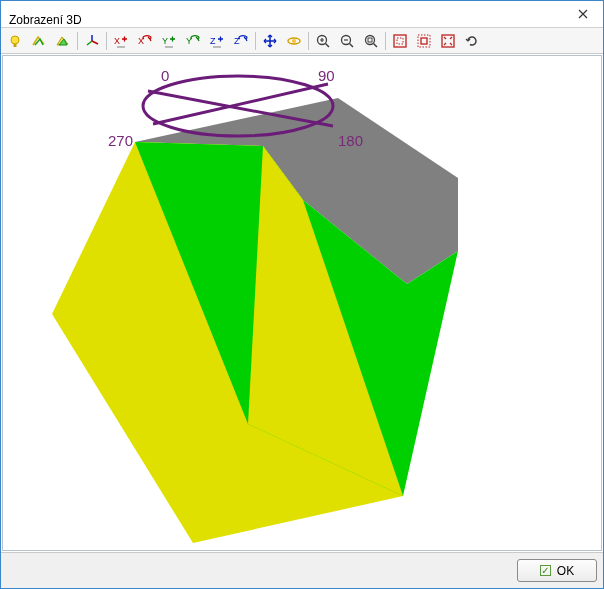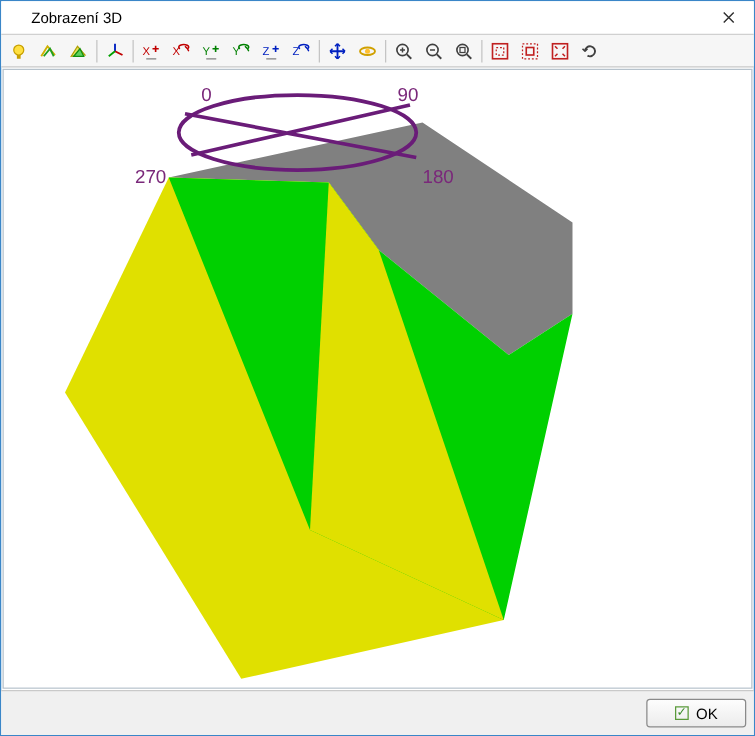--- a/index.html
+++ b/index.html
@@ -18,22 +18,22 @@
     background: #fff;
     border: 1px solid #3a86c8;
     display: flex;
     flex-direction: column;
   }
   .titlebar {
     height: 27px;
     background: #fff;
     border-bottom: 1px solid #d0d0d0;
     display: flex;
-    align-items: center;
-    padding: 0 0 0 24px;
+    align-items: flex-end;
+    padding: 0 0 0 8px;
     color: #000;
   }
   .titlebar .title { flex: 1; font-size: 12px; }
   .titlebar .close {
     width: 40px;
     height: 26px;
     display: flex;
     align-items: center;
     justify-content: center;
     cursor: pointer;

